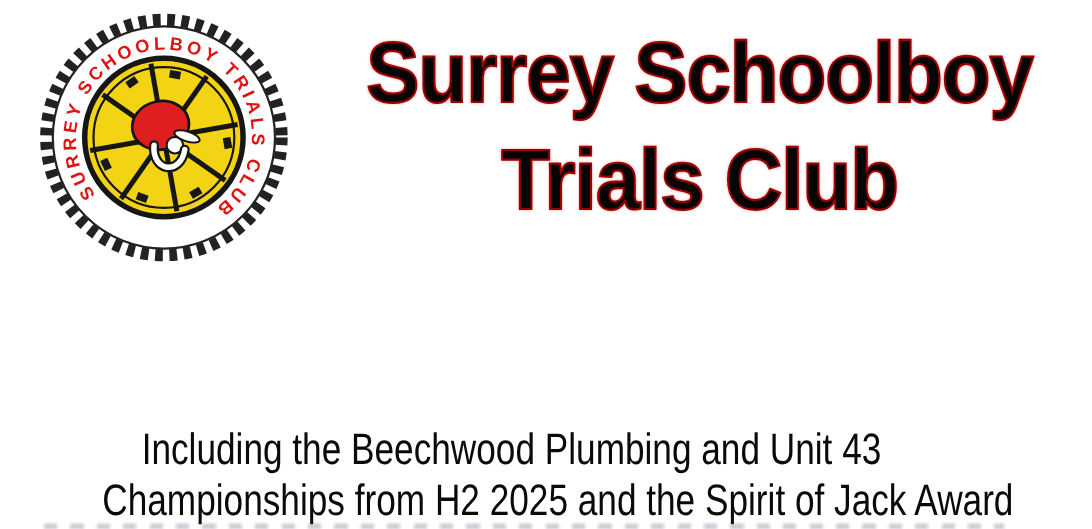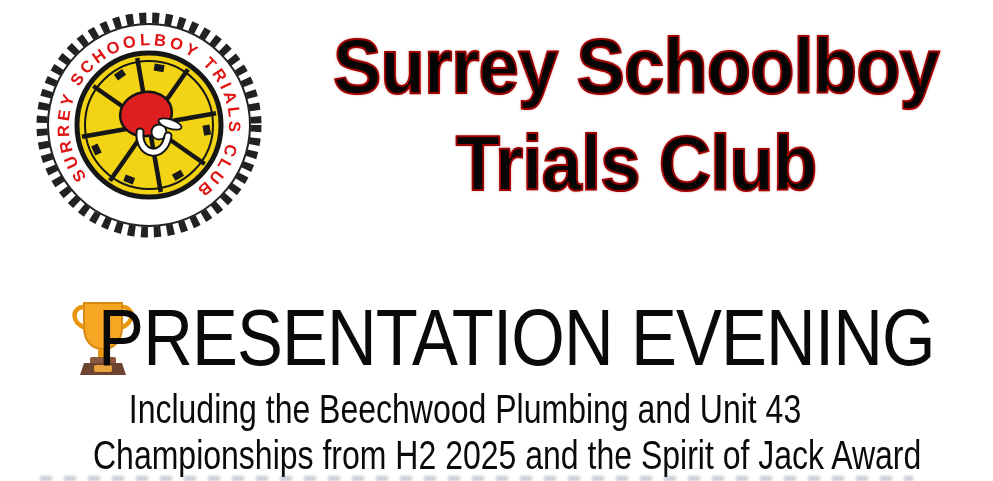--- a/index.html
+++ b/index.html
@@ -105,32 +105,20 @@
       <path d="M112 128 C110 152 136 156 140 132" stroke="#141414" stroke-width="9" fill="none" stroke-linecap="round"></path>
       <path d="M112 128 C110 152 136 156 140 132" stroke="#ffffff" stroke-width="5" fill="none" stroke-linecap="round"></path>
     </g>
   </svg>
 
   <div class="title">
     <div>Surrey Schoolboy</div>
     <div>Trials Club</div>
   </div>
 
-  <div class="presentation-row">
-    <svg class="trophy" viewBox="0 0 66 80" xmlns="http://www.w3.org/2000/svg">
-      <path d="M14 8 C1 8 1 25 16 29" fill="none" stroke="#e8960c" stroke-width="4.5"></path>
-      <path d="M52 8 C65 8 65 25 50 29" fill="none" stroke="#e8960c" stroke-width="4.5"></path>
-      <path d="M14 4 h38 v24 c0 14 -8 22 -19 22 s-19 -8 -19 -22 z" fill="#f6a623" stroke="#d88a12" stroke-width="2"></path>
-      <rect x="28" y="50" width="10" height="9" fill="#e8960c"></rect>
-      <rect x="20" y="58" width="26" height="7" rx="2" fill="#8a573c"></rect>
-      <path d="M14 64 h38 l4 12 H10 z" fill="#6d4331"></path>
-      <rect x="24" y="66" width="18" height="7" rx="2" fill="#e8a33d"></rect>
-    </svg>
-    <div class="heading-text">PRESENTATION EVENING</div>
-  </div>
 
   <div class="subtitle">
     <div>Including the Beechwood Plumbing and Unit 43</div>
     <div>Championships from H2 2025 and the Spirit of Jack Award</div>
   </div>
 
   <div class="cutoff"></div>
 </div>
 
 </body></html>

